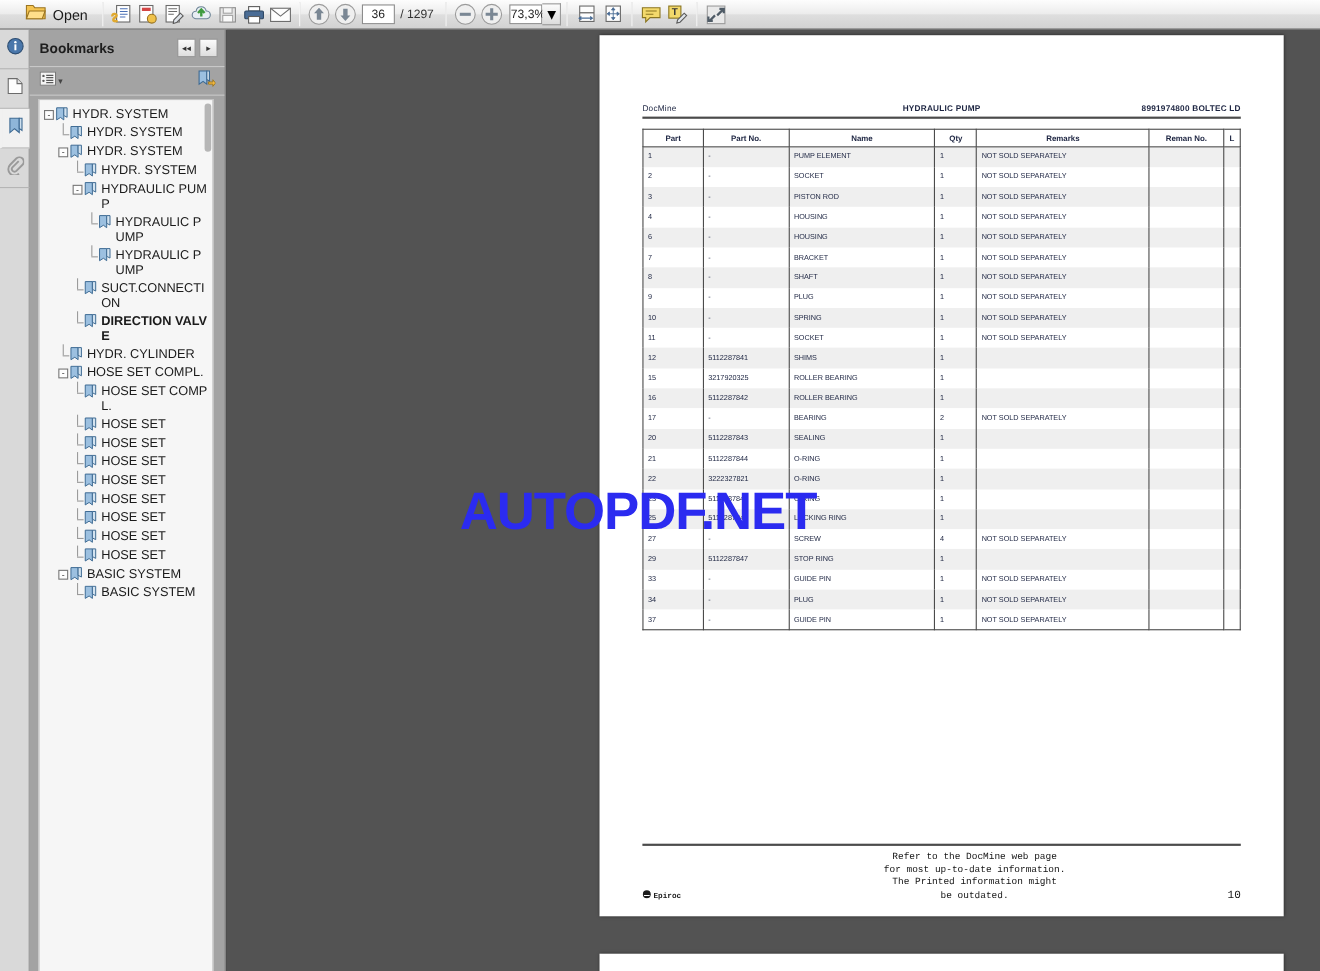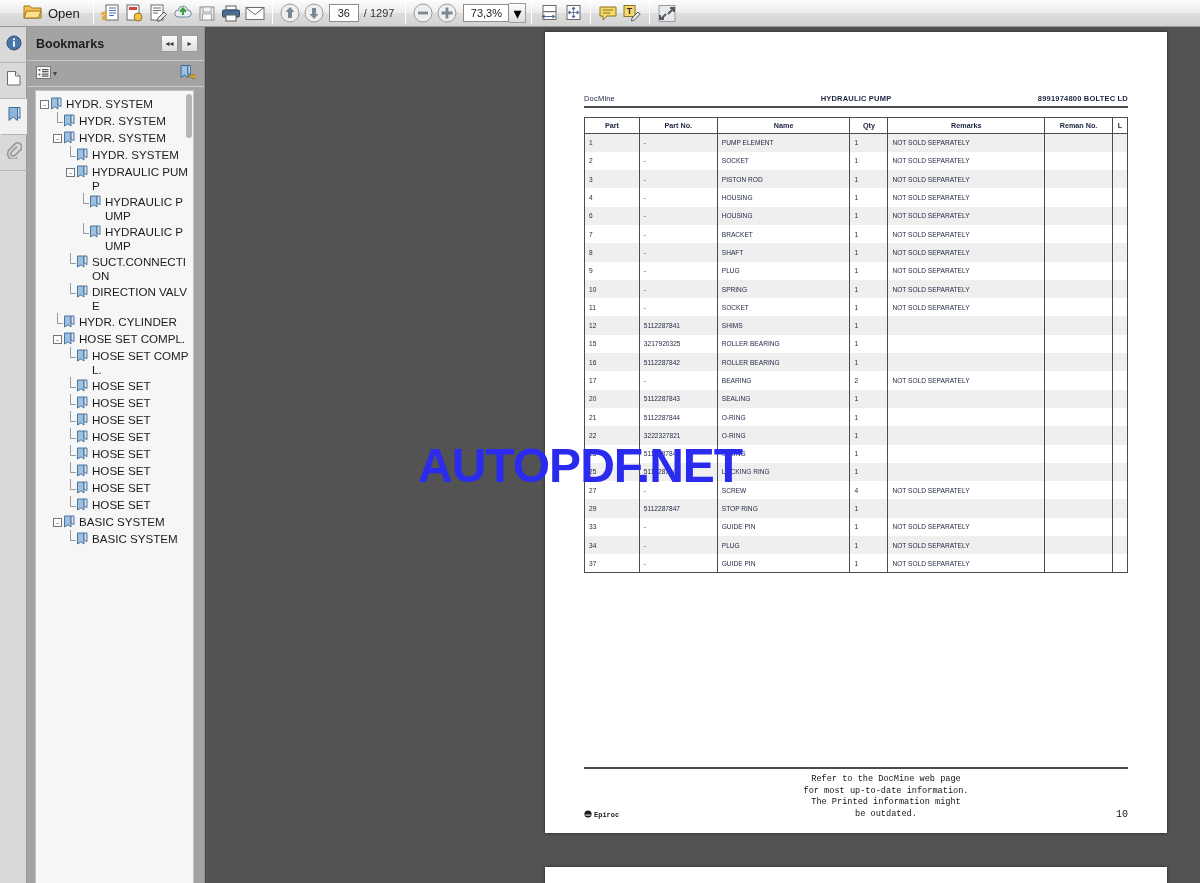--- a/index.html
+++ b/index.html
@@ -26,21 +26,21 @@
   }
   .open-btn { display:flex; align-items:center; gap:6px; padding:0 8px 0 6px; height:24px; }
   .open-btn span.lbl { font-size: 13px; color: #1a1a1a; }
   .pagefield {
     width: 30px; height: 18px; background: #fff; border: 1px solid #8c8c8c;
     font-size: 11px; text-align: center; color: #222; line-height: 16px;
     margin: 0 3px;
   }
   .pagetotal { font-size: 11px; color: #333; margin: 0 6px 0 2px; white-space: nowrap; }
   .zoomfield {
-    width: 46px; height: 18px; background: #fff; border: 1px solid #8c8c8c;
+    width: 30px; height: 18px; background: #fff; border: 1px solid #8c8c8c;
     font-size: 11px; text-align: center; color: #222; line-height: 16px; margin-left: 4px;
   }
   .zoomcaret {
     width: 17px; height: 20px; border: 1px solid #9a9a9a; border-left: none;
     background: linear-gradient(to bottom,#fcfcfc,#dcdcdc);
     display: flex; align-items: center; justify-content: center;
   }
 
   
   .rail {
@@ -458,21 +458,21 @@
             <div class="bm-lbl">HYDRAULIC PUMP</div>
           </div>
           <div class="bm-row" style="padding-left: 30px;">
             <div class="bm-elbow"></div>
             <span class="bm-ico"><svg width="13" height="14" viewBox="0 0 13 14">
                 <path d="M1.5 1h6.5v11L5 9.8 1.5 12z" fill="#9cc0e0" stroke="#3e6a93" stroke-width=".9"></path>
                 <path d="M8 1h3v8.6L8 8z" fill="#d3e3f0" stroke="#3e6a93" stroke-width=".9"></path>
               </svg></span>
             <div class="bm-lbl">SUCT.CONNECTION</div>
           </div>
-          <div class="bm-row" style="padding-left: 30px;">
+          <div class="bm-row" style="padding-left: 30px; font-weight: bold;">
             <div class="bm-elbow"></div>
             <span class="bm-ico"><svg width="13" height="14" viewBox="0 0 13 14">
                 <path d="M1.5 1h6.5v11L5 9.8 1.5 12z" fill="#9cc0e0" stroke="#3e6a93" stroke-width=".9"></path>
                 <path d="M8 1h3v8.6L8 8z" fill="#d3e3f0" stroke="#3e6a93" stroke-width=".9"></path>
               </svg></span>
             <div class="bm-lbl">DIRECTION VALVE</div>
           </div>
           <div class="bm-row" style="padding-left: 17px;">
             <div class="bm-elbow"></div>
             <span class="bm-ico"><svg width="13" height="14" viewBox="0 0 13 14">

